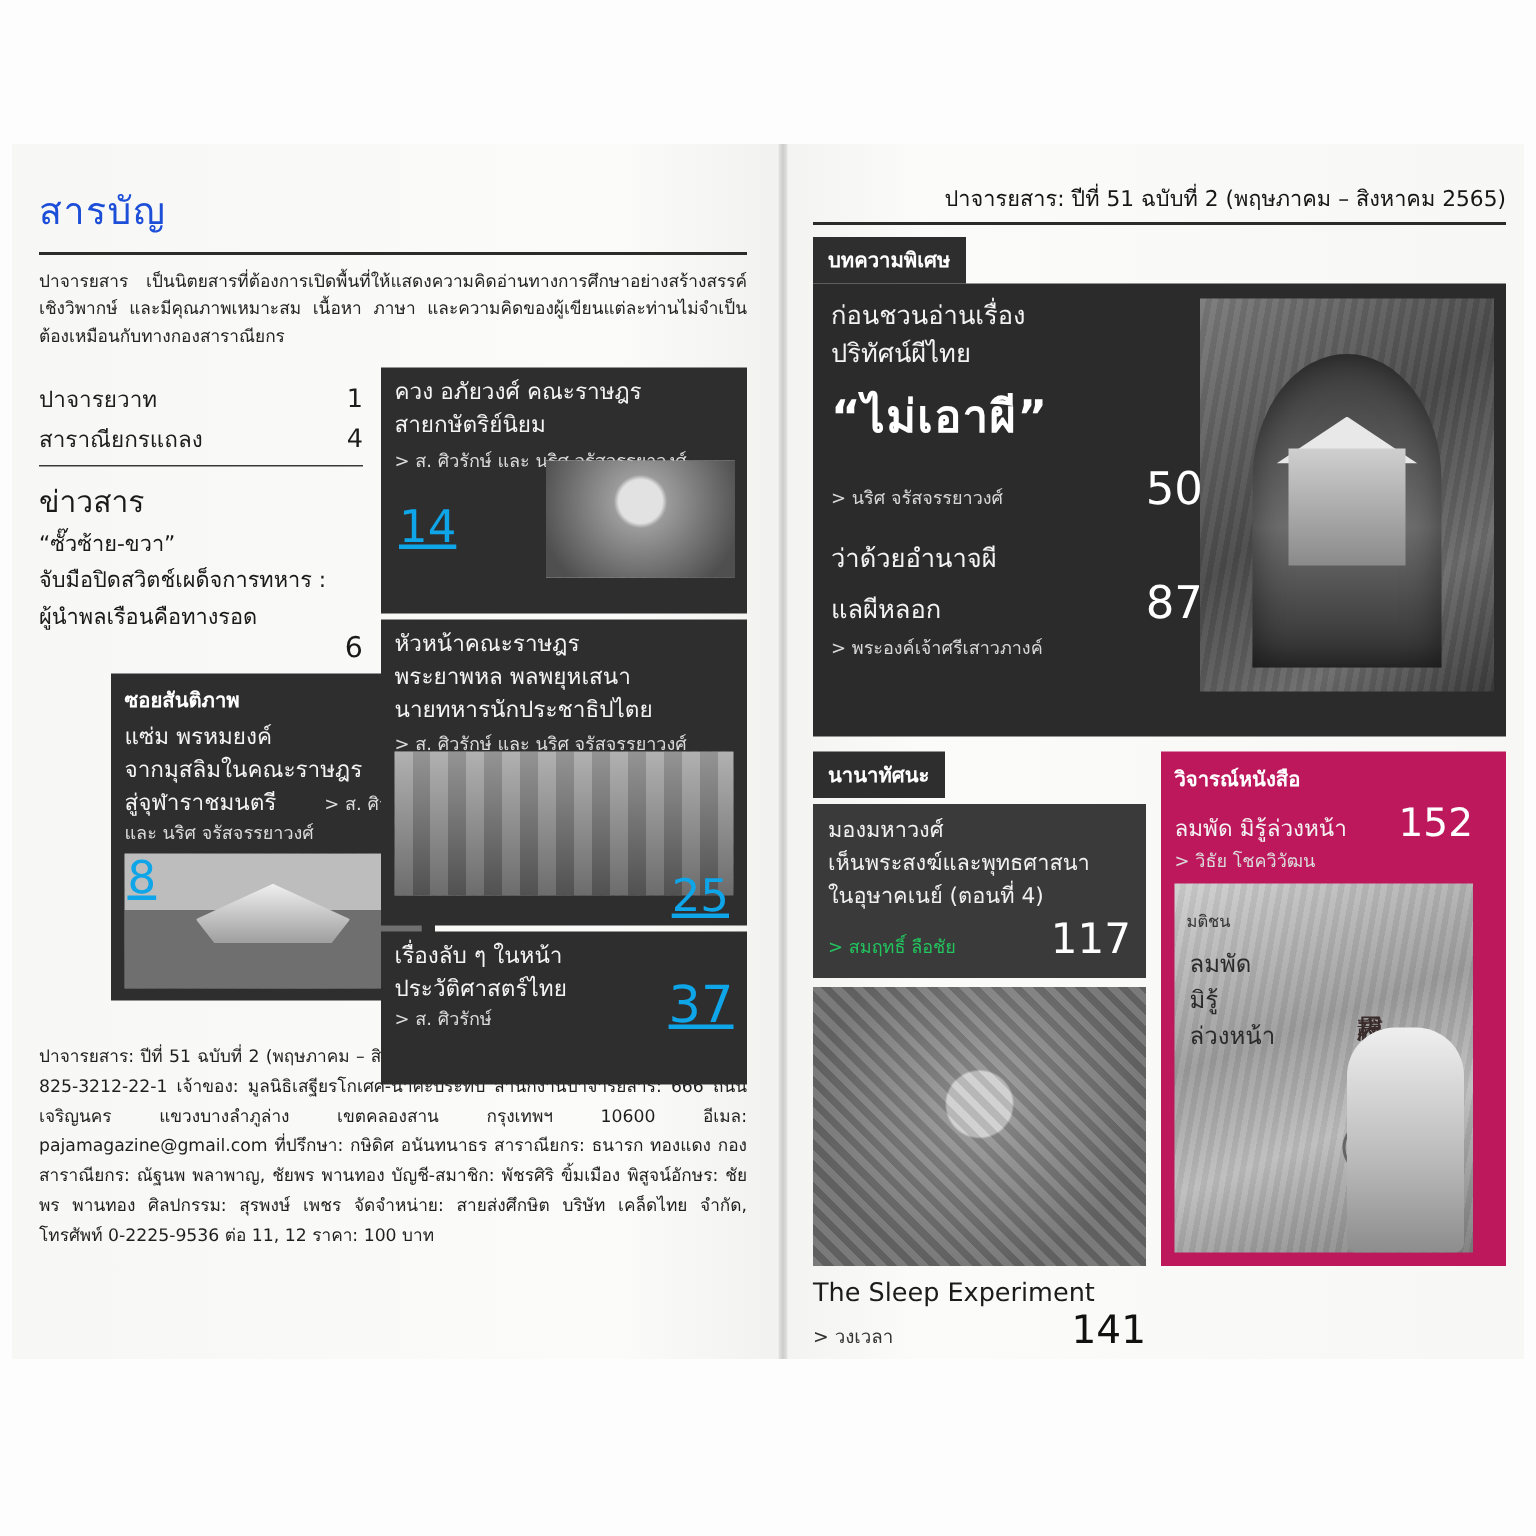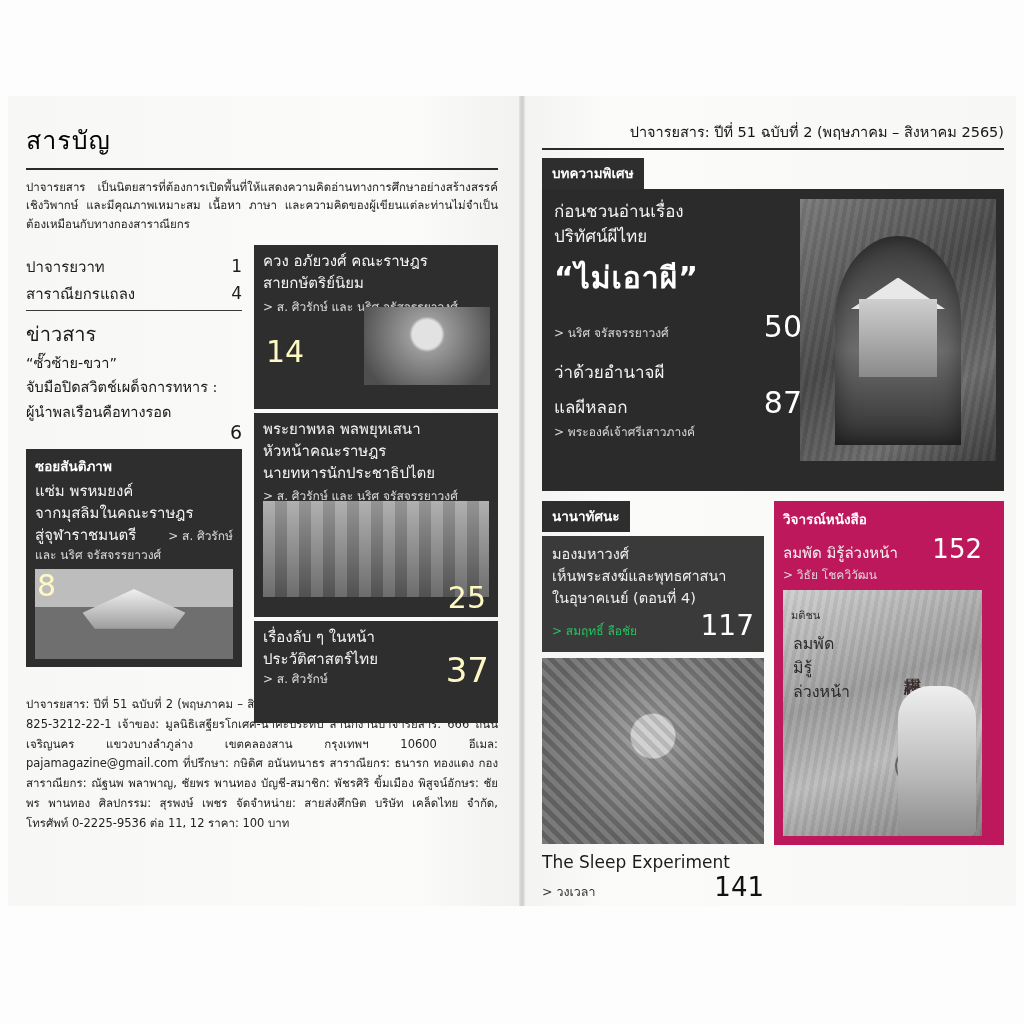--- a/index.html
+++ b/index.html
@@ -35,21 +35,21 @@
   }
   
   .left {
     position: absolute;
     left: 26px; top: 120px;
     width: 472px;
   }
   .toc-title {
     font-size: 25px;
     letter-spacing: 1px;
-    color: #000000;
+    color: #1d4ed8;
     margin: 0 0 6px 0;
     font-weight: 400;
   }
   .rule {
     height: 2px;
     background: #2b2b2b;
     margin: 2px 0 8px 0;
   }
   .intro {
     font-size: 11.5px;
@@ -115,22 +115,23 @@
     line-height: 1.45;
     color: #f4f4f4;
   }
   .blackbox .byline {
     font-size: 12px;
     color: #dcdcdc;
     line-height: 1.4;
   }
   .blackbox .bignum {
     font-size: 30px;
-    color: #fef9c3;
+    color: #0ea5e9;
     line-height: 1;
+    text-decoration: underline;
   }
   .photo {
     background:
       repeating-linear-gradient(115deg, rgba(255,255,255,0.05) 0 3px, rgba(0,0,0,0.05) 3px 6px),
       linear-gradient(160deg, #9a9a9a 0%, #6f6f6f 35%, #8d8d8d 60%, #555 100%);
     position: relative;
     overflow: hidden;
   }
   .photo.dark {
     background:
@@ -330,21 +331,21 @@
         <div class="thinline"></div>
 
         <div class="sec-head">ข่าวสาร</div>
         <div class="news-item">“ซั๊วซ้าย-ขวา”</div>
         <div class="news-item">จับมือปิดสวิตช์เผด็จการทหาร :</div>
         <div class="news-item">ผู้นำพลเรือนคือทางรอด</div>
         <div class="news-pg">6</div>
 
         <div style="height:6px"></div>
 
-        <div class="blackbox" style="width:198px;">
+        <div class="blackbox" style="width:198px;margin-left:48px;">
           <div class="label">ซอยสันติภาพ</div>
           <div class="t">แซ่ม พรหมยงค์</div>
           <div class="t">จากมุสลิมในคณะราษฎร</div>
           <div style="display:flex; justify-content:space-between; align-items:baseline;">
             <div class="t">สู่จุฬาราชมนตรี</div>
             <div class="byline">&gt; ส. ศิวรักษ์</div>
           </div>
           <div class="byline">และ นริศ จรัสจรรยาวงศ์</div>
           <div style="position:relative; margin-top:6px;">
             <div class="photo dark" style="height:90px;">
@@ -361,22 +362,22 @@
           <div class="t">ควง อภัยวงศ์ คณะราษฎร</div>
           <div class="t">สายกษัตริย์นิยม</div>
           <div class="byline" style="margin-top:4px;">&gt; ส. ศิวรักษ์ และ นริศ จรัสจรรยาวงศ์</div>
           <div class="photo light" style="position:absolute; right:8px; top:62px; width:126px; height:78px;">
             <div class="portrait"></div>
           </div>
           <div class="bignum" style="position:absolute; left:12px; top:92px;">14</div>
         </div>
 
         <div class="blackbox" style="height:190px; position:relative; margin-top:4px;">
+          <div class="t">หัวหน้าคณะราษฎร</div>
           <div class="t">พระยาพหล พลพยุหเสนา</div>
-          <div class="t">หัวหน้าคณะราษฎร</div>
           <div class="t">นายทหารนักประชาธิปไตย</div>
           <div class="byline" style="margin-top:4px;">&gt; ส. ศิวรักษ์ และ นริศ จรัสจรรยาวงศ์</div>
           <div class="photo" style="position:absolute; left:9px; right:9px; top:88px; height:96px;">
             <div class="group-photo"></div>
           </div>
           <div class="bignum" style="position:absolute; right:12px; bottom:4px; z-index:3;">25</div>
         </div>
 
         <div class="blackbox" style="height:88px; position:relative; margin-top:4px;">
           <div class="t">เรื่องลับ ๆ ในหน้า</div>

